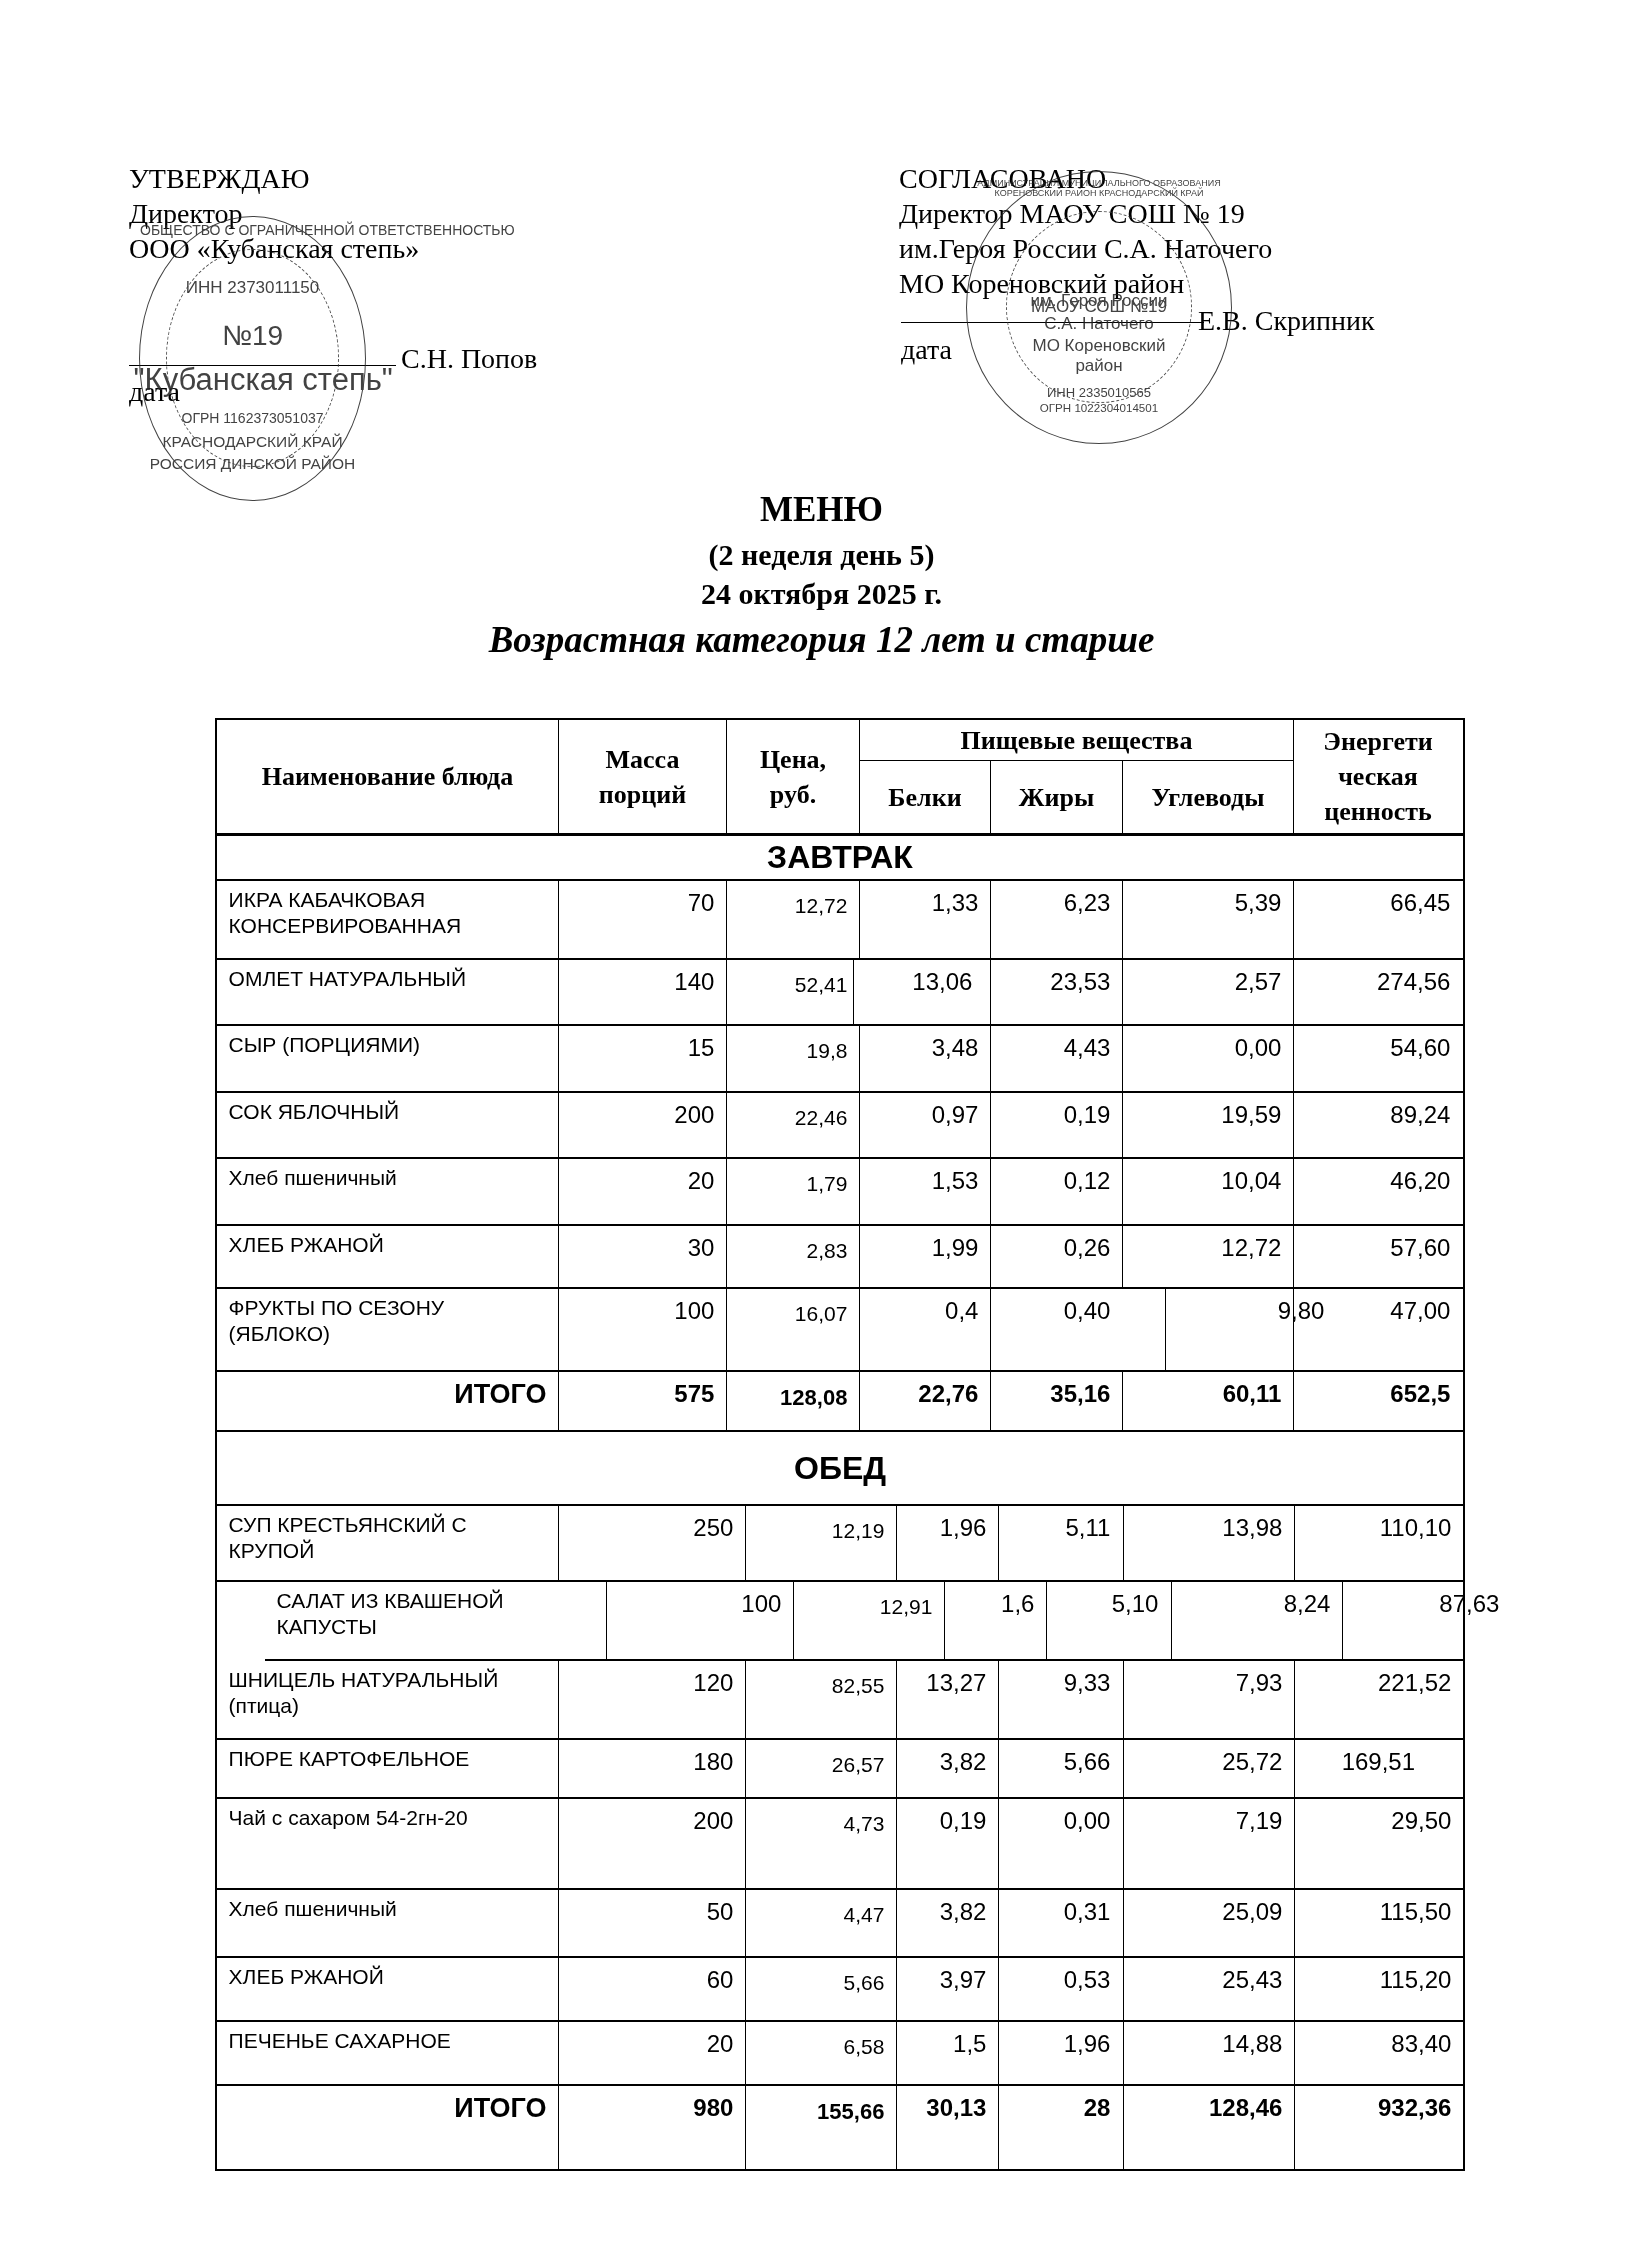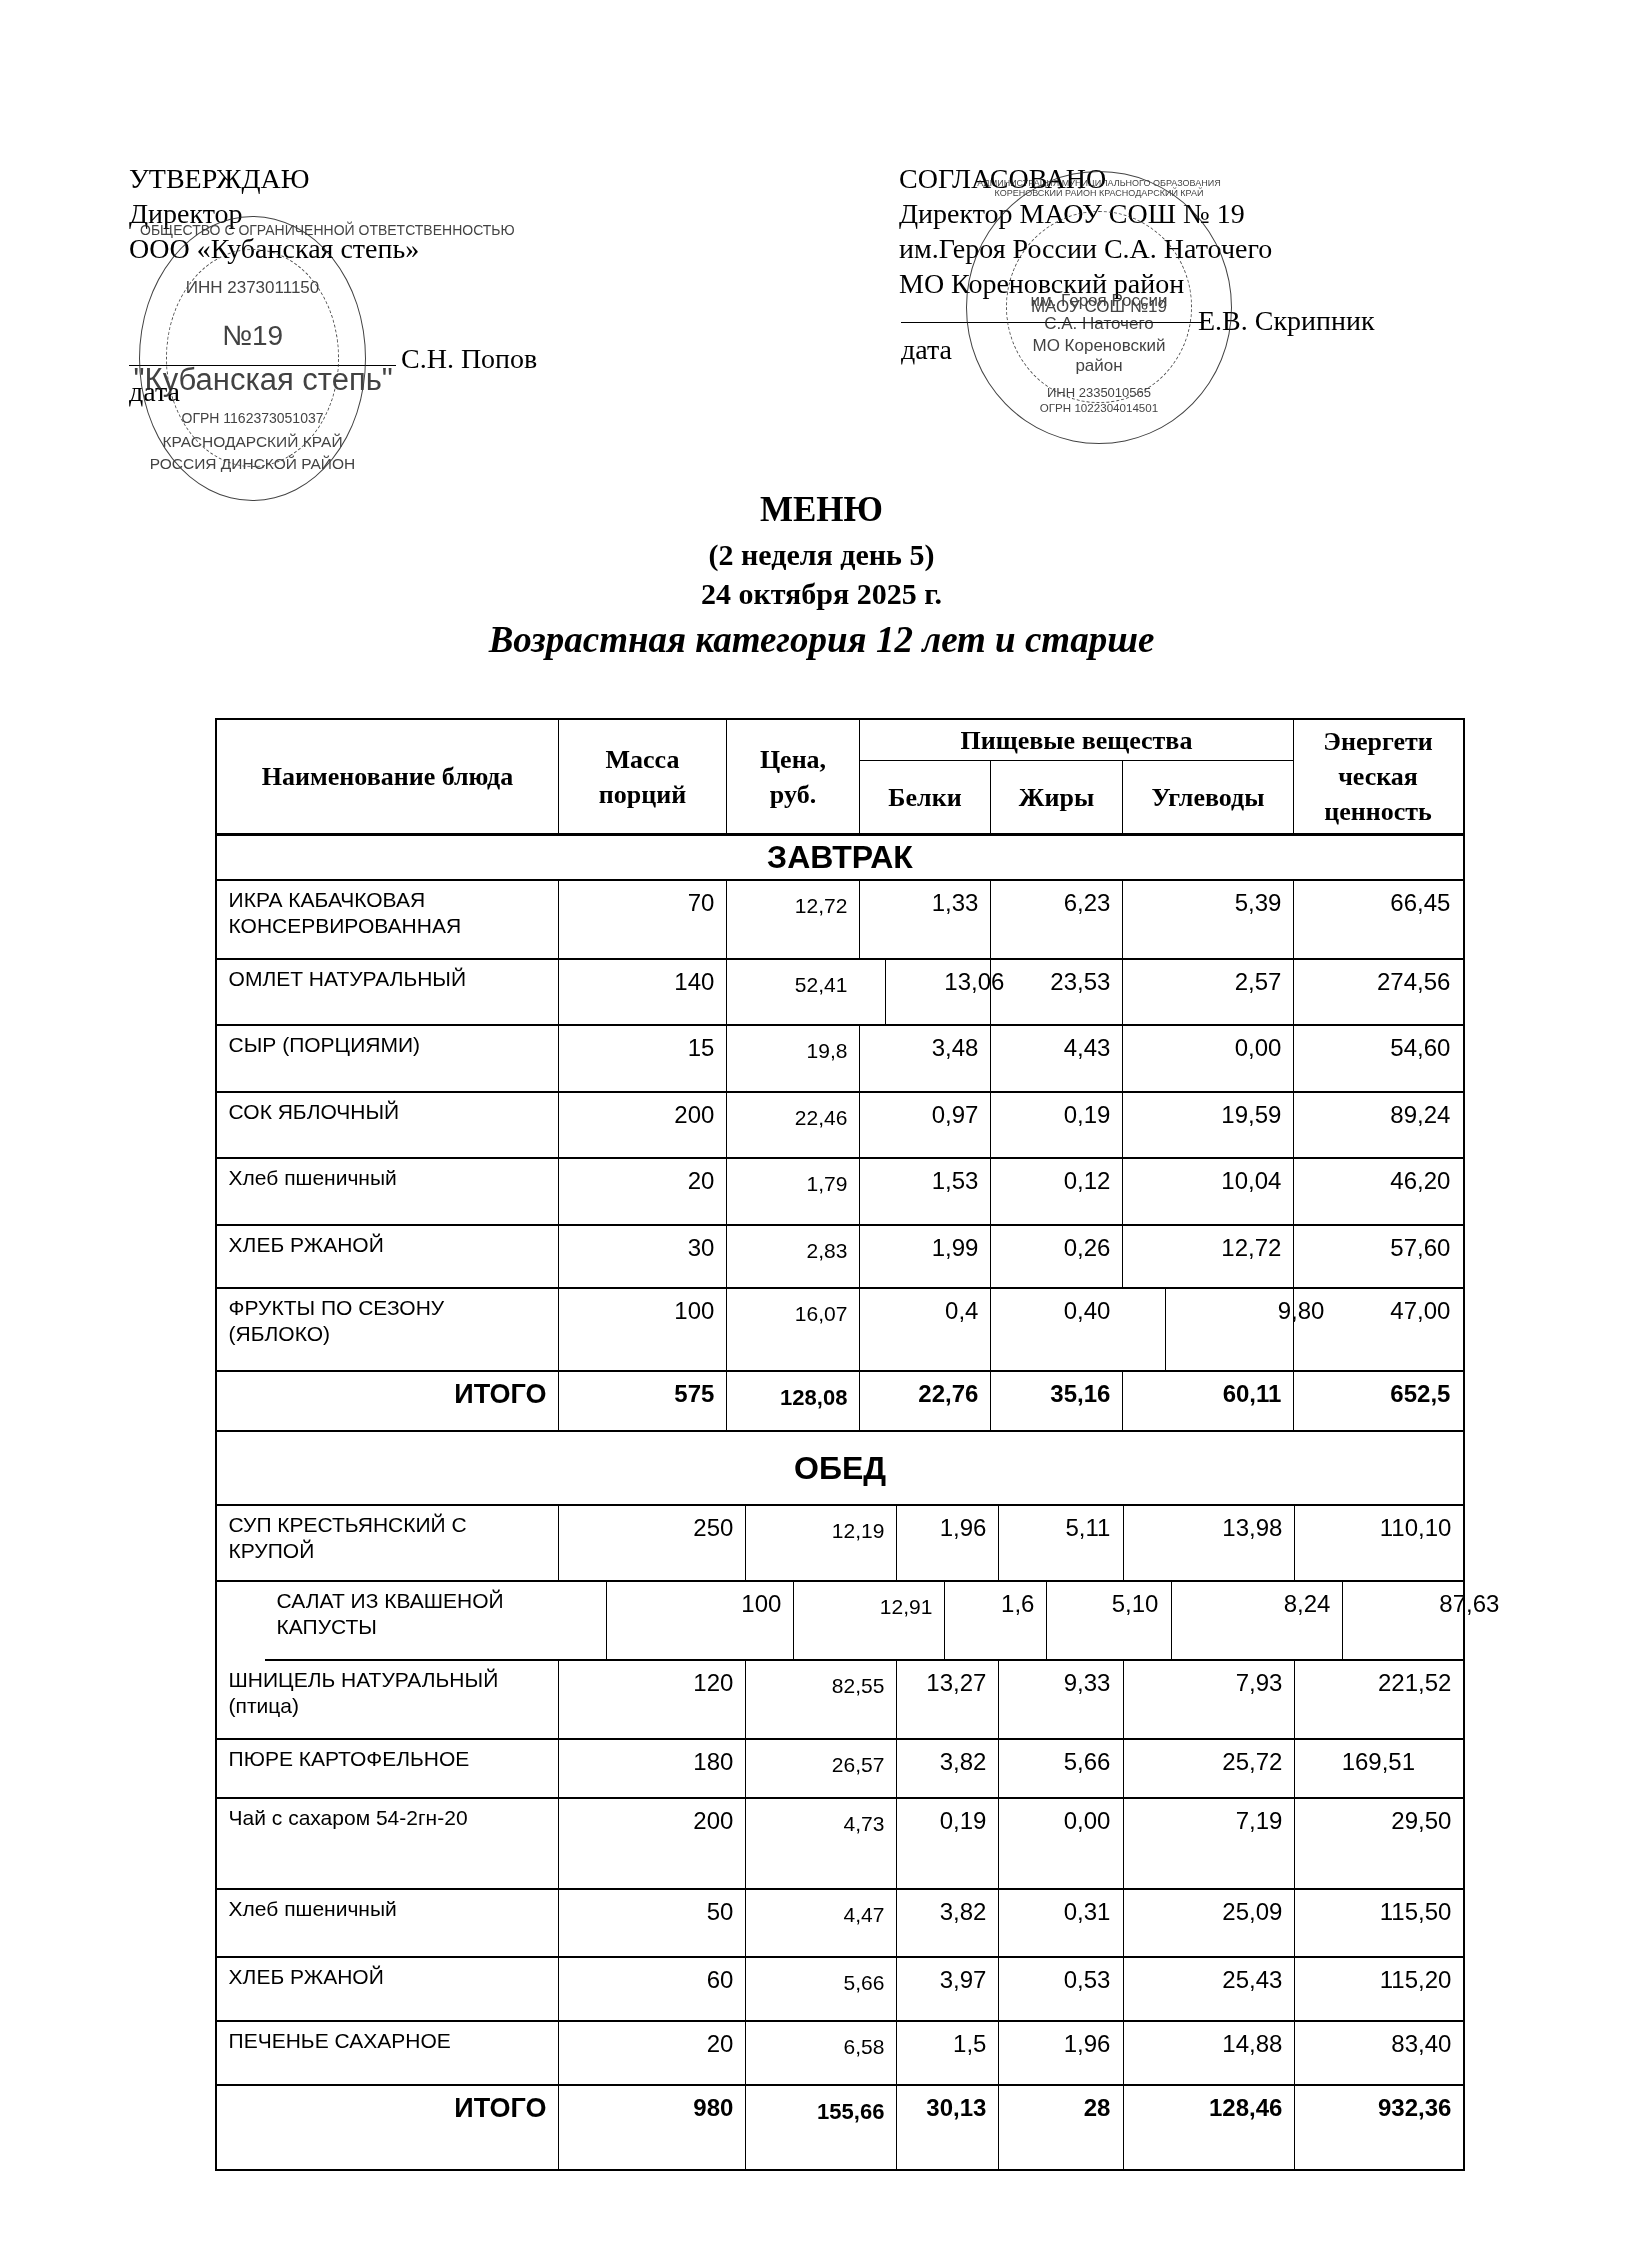--- a/index.html
+++ b/index.html
@@ -109,21 +109,21 @@
         <div class="cell price" style="left: 509px; width: 133px;">12,72</div>
         <div class="cell" style="left: 642px; width: 131px;">1,33</div>
         <div class="cell" style="left: 773px; width: 132px;">6,23</div>
         <div class="cell" style="left: 905px; width: 171px;">5,39</div>
         <div class="cell" style="left: 1076px; width: 169px;">66,45</div>
       </div>
       <div class="row" style="height: 64px;">
         <div class="cell name" style="left: 0px; width: 341px;">ОМЛЕТ НАТУРАЛЬНЫЙ</div>
         <div class="cell" style="left: 341px; width: 168px;">140</div>
         <div class="cell price" style="left: 509px; width: 133px;">52,41</div>
-        <div class="cell" style="left: 668px; width: 131px;">13,06</div>
+        <div class="cell" style="left: 636px; width: 131px;">13,06</div>
         <div class="cell" style="left: 773px; width: 132px;">23,53</div>
         <div class="cell" style="left: 905px; width: 171px;">2,57</div>
         <div class="cell" style="left: 1076px; width: 169px;">274,56</div>
       </div>
       <div class="row" style="height: 65px;">
         <div class="cell name" style="left: 0px; width: 341px;">СЫР (ПОРЦИЯМИ)</div>
         <div class="cell" style="left: 341px; width: 168px;">15</div>
         <div class="cell price" style="left: 509px; width: 133px;">19,8</div>
         <div class="cell" style="left: 642px; width: 131px;">3,48</div>
         <div class="cell" style="left: 773px; width: 132px;">4,43</div>

